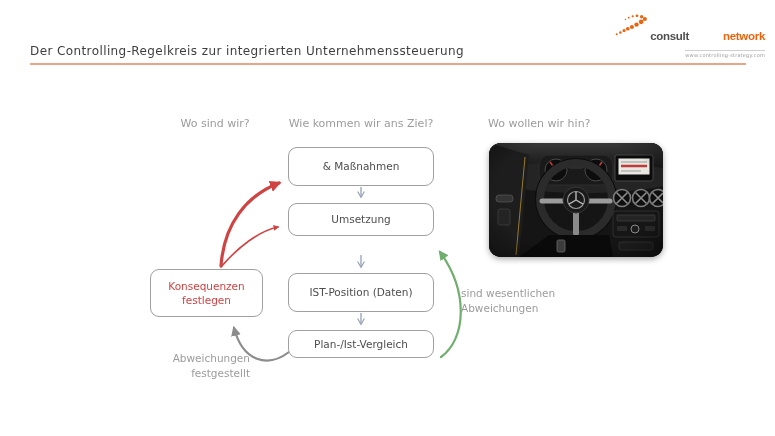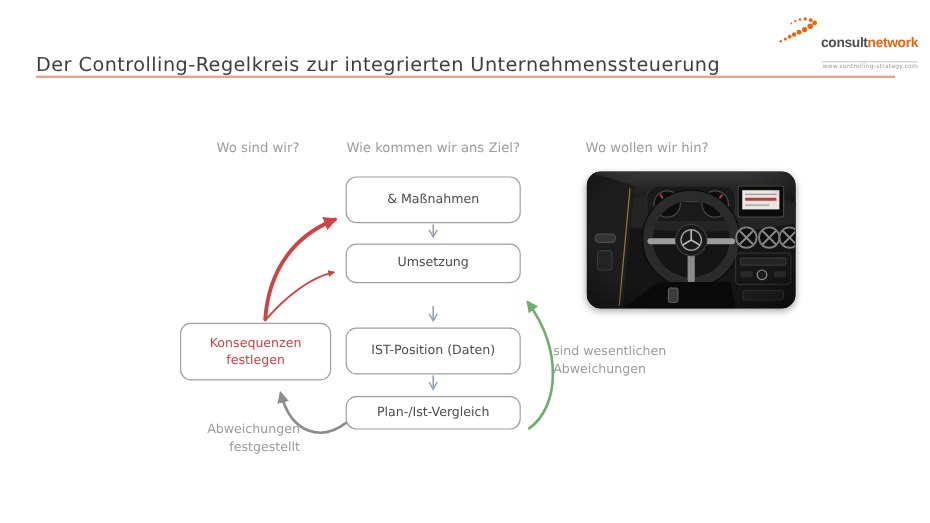--- a/index.html
+++ b/index.html
@@ -1,47 +1,47 @@
 <!DOCTYPE html>
 <html><head>
 <meta charset="utf-8">
 <style>
   html,body{margin:0;padding:0;background:#ffffff;}
   body{width:775px;height:436px;position:relative;overflow:hidden;
        font-family:"DejaVu Sans","Liberation Sans",sans-serif;}
   .abs{position:absolute;}
 
   
-  .slide-title{left:30px;top:44px;font-size:16px;letter-spacing:.4px;color:#3e3e3e;}
+  .slide-title{left:30px;top:44px;font-size:12px;letter-spacing:.4px;color:#3e3e3e;}
   .title-underline{left:30px;top:63px;width:716px;height:2px;background:#e7a68b;}
 
   
   .logo{right:10px;top:14px;width:120px;text-align:right;}
   .logo-row{display:flex;align-items:flex-end;justify-content:flex-end;}
   .logo-text{font-family:"Liberation Sans",sans-serif;font-weight:bold;font-size:11.5px;letter-spacing:-.3px;line-height:1;}
   .logo-consult{color:#4f4f4f;}
-  .logo-network{color:#e8650f;}
+  .logo-network{color:#e8650f;padding-left:34px;}
   .logo-tagline{display:inline-block;font-size:5px;color:#9a9a9a;border-top:1px solid #cfcfcf;
                 margin-top:2px;padding-top:1px;letter-spacing:.2px;}
 
   
   .col-header{color:#9c9c9c;font-size:11px;}
   .hdr1{left:150px;top:117px;width:130px;text-align:center;}
   .hdr2{left:281px;top:117px;width:160px;text-align:center;}
   .hdr3{left:488px;top:117px;}
 
   
   .fbox{background:#ffffff;border:1.4px solid #a0a0a0;border-radius:9px;
         color:#4d4d4d;font-size:10.5px;line-height:1.35;text-align:center;
         display:flex;flex-direction:column;align-items:center;justify-content:center;box-sizing:border-box;}
   .box-vereinbarung{left:288px;top:147px;width:146px;height:39px;}
   .box-umsetzung{left:288px;top:203px;width:146px;height:33px;}
   .box-ist{left:288px;top:273px;width:146px;height:39px;}
   .box-vergleich{left:288px;top:330px;width:146px;height:28px;}
-  .box-konsequenzen{left:150px;top:269px;width:126px;height:48px;color:#cf4343;}
+  .box-konsequenzen{left:150px;top:269px;width:113px;height:48px;color:#cf4343;}
 
   
   .side-label{color:#9c9c9c;font-size:10.5px;line-height:1.4;}
   .lbl-abweichung{left:148px;top:351px;width:102px;text-align:right;}
   .lbl-keine{left:461px;top:286px;width:110px;text-align:left;}
 
   .arrow-layer{left:0;top:0;pointer-events:none;}
 
   
   .car-photo{left:489px;top:143px;width:174px;height:114px;border-radius:12px;overflow:hidden;

